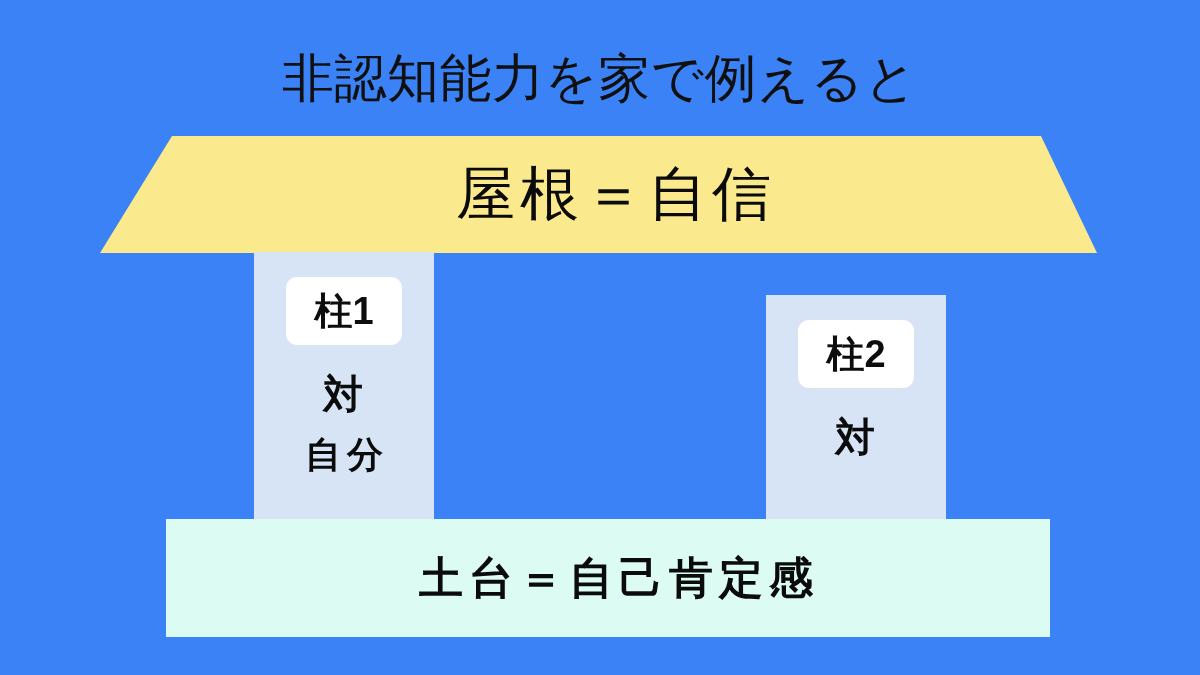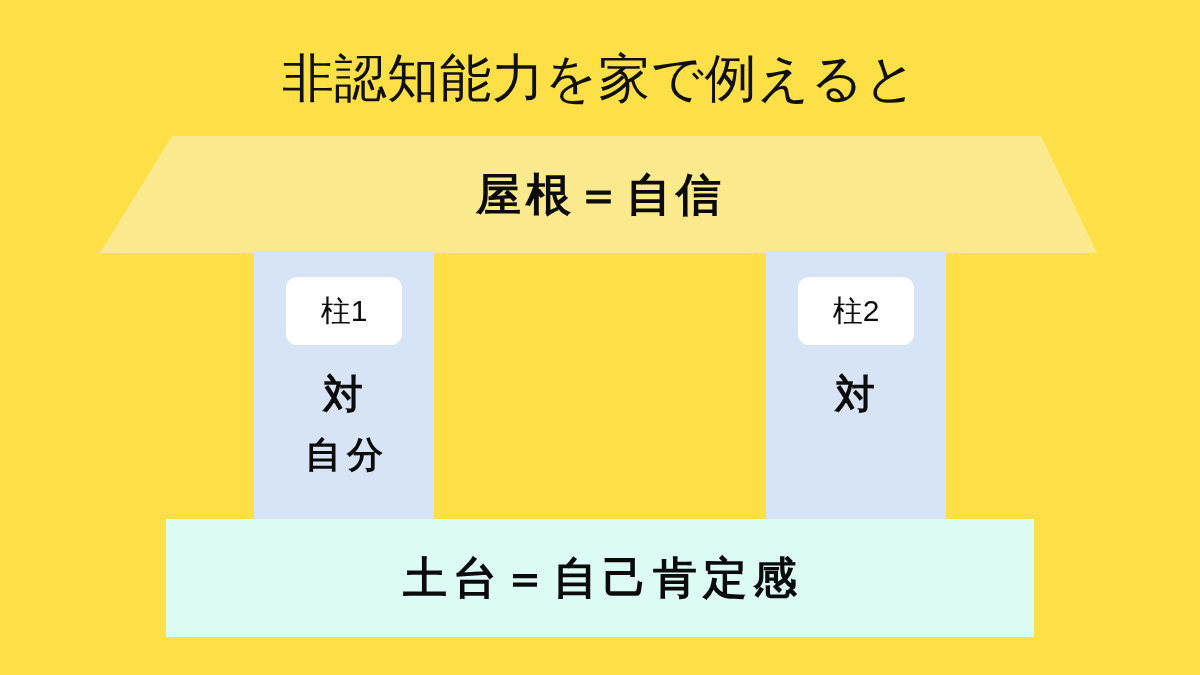--- a/index.html
+++ b/index.html
@@ -14,21 +14,21 @@
     overflow: hidden;
     font-family: "Liberation Sans", "DejaVu Sans", sans-serif;
     color: #0d0d0d;
     -webkit-font-smoothing: antialiased;
   }
 
   #canvas {
     position: relative;
     width: 1200px;
     height: 675px;
-    background: #fde047;
+    background: #3b82f6;
   }
 
   
   .title {
     position: absolute;
     left: 0;
     top: 46px;
     width: 1200px;
     text-align: center;
     font-size: 52px;
@@ -48,60 +48,60 @@
     height: 117px;
   }
   .roof-shape {
     position: absolute;
     inset: 0;
     background: #fbe98d;
     clip-path: polygon(72px 0px, 941px 0px, 997px 117px, 0px 117px);
   }
   .roof-label {
     position: absolute;
-    left: 0;
+    left: 15px;
     top: 0;
     width: 997px;
     height: 117px;
     display: flex;
     align-items: center;
     justify-content: center;
-    font-size: 45px;
-    font-weight: 700;
+    font-size: 59px;
+    font-weight: 400;
     letter-spacing: 5px;
     text-indent: 5px;
     color: #0b0b0b;
     white-space: nowrap;
   }
 
   
   .pillar {
     position: absolute;
     top: 252px;
     width: 180px;
     height: 268px;
     background: #d6e4f5;
   }
   .pillar-left  { left: 254px; }
-  .pillar-right { left: 766px; }
+  .pillar-right { left: 766px; margin-top: 43px; }
 
   .pillar-badge {
     position: absolute;
     left: 50%;
     transform: translateX(-50%);
     top: 25px;
     width: 116px;
     height: 68px;
     background: #ffffff;
     border-radius: 11px;
     display: flex;
     align-items: center;
     justify-content: center;
-    font-size: 30px;
-    font-weight: 400;
+    font-size: 38px;
+    font-weight: 700;
     letter-spacing: 0px;
     color: #0d0d0d;
     white-space: nowrap;
   }
 
   .pillar-text {
     position: absolute;
     left: 0;
     top: 112px;
     width: 180px;
@@ -129,20 +129,21 @@
   .foundation {
     position: absolute;
     left: 166px;
     top: 519px;
     width: 868px;
     height: 118px;
     background: #dcfbf3;
     display: flex;
     align-items: center;
     justify-content: center;
+    padding-left: 16px;
   }
   .foundation-label {
     font-size: 44px;
     font-weight: 700;
     letter-spacing: 6px;
     text-indent: 6px;
     color: #0b0b0b;
     white-space: nowrap;
   }
 </style>

